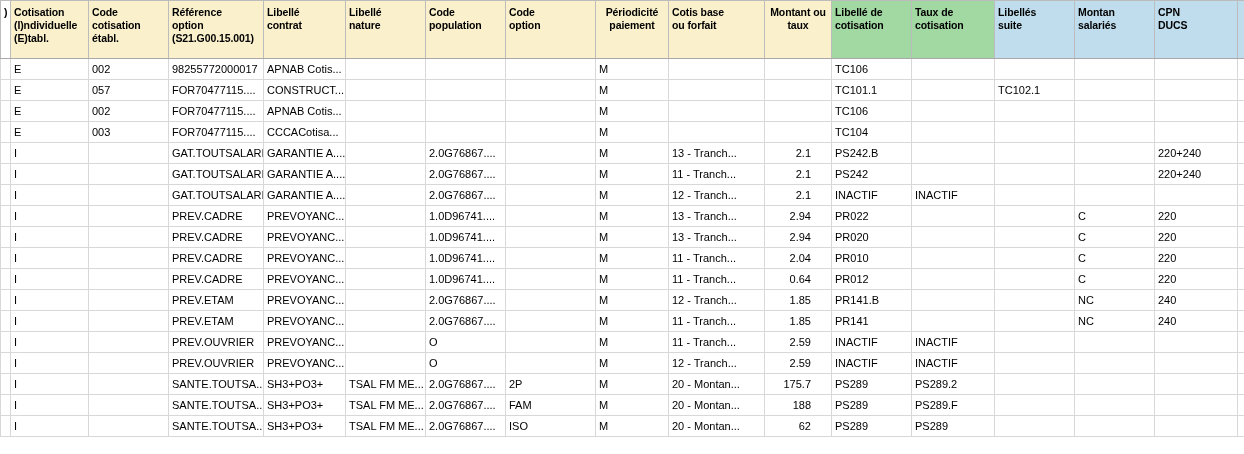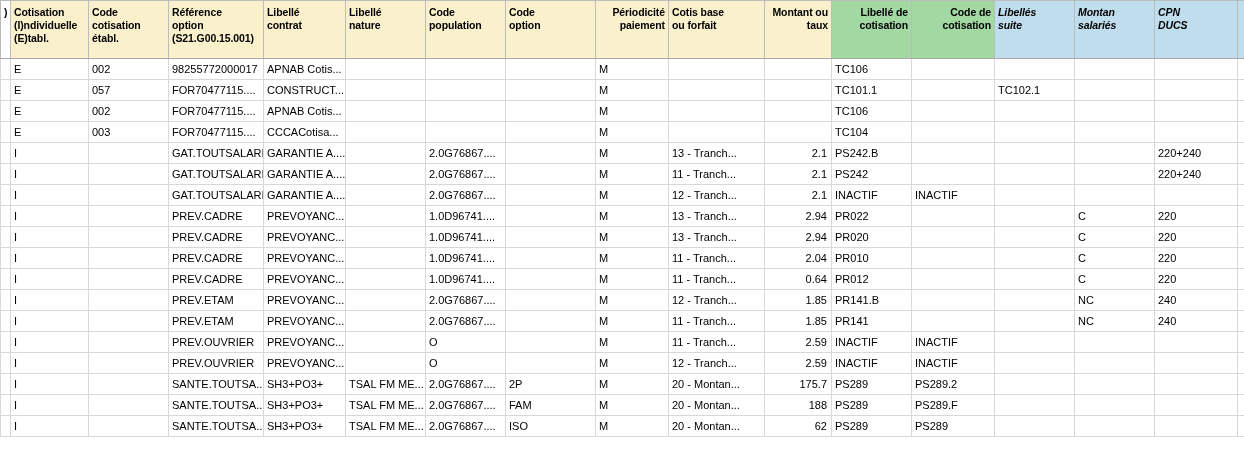--- a/index.html
+++ b/index.html
@@ -46,26 +46,26 @@
     line-height:20px;
     padding:0 3px;
     white-space:nowrap;
     overflow:hidden;
     border:1px solid var(--grid);
     background:#ffffff;
   }
   
   th:nth-child(1){background:#ffffff;}
   th:nth-child(n+2):nth-child(-n+11){background:var(--yellow);}
-  th:nth-child(12),th:nth-child(13){background:var(--green);text-align:right;}
-  th:nth-child(n+14){background:var(--blue);font-style:italic;}
+  th:nth-child(12),th:nth-child(13){background:var(--green);}
+  th:nth-child(n+14){background:var(--blue);}
   
-  th:nth-child(9),th:nth-child(11){text-align:right;margin-top:44px;}
+  th:nth-child(9),th:nth-child(11){text-align:center;margin-top:44px;}
   
-  td:nth-child(11){text-align:right;padding-right:4px;}
+  td:nth-child(11){text-align:right;padding-right:20px;}
 </style>
 </head>
 <body>
 
 <div class="grid-wrap">
   <table>
     <colgroup id="cols">
         <col style="width: 10px;">
         <col style="width: 78px;">
         <col style="width: 80px;">
@@ -105,21 +105,21 @@
           <th>Code
 option</th>
           <th>Périodicité
 paiement</th>
           <th>Cotis base
 ou forfait</th>
           <th>Montant ou
 taux</th>
           <th>Libellé de
 cotisation</th>
-          <th>Code de
+          <th>Taux de
 cotisation</th>
           <th>Libellés
 suite</th>
           <th>Montan
 salariés</th>
           <th>CPN
 DUCS</th>
           <th></th>
         </tr>
     </thead>

